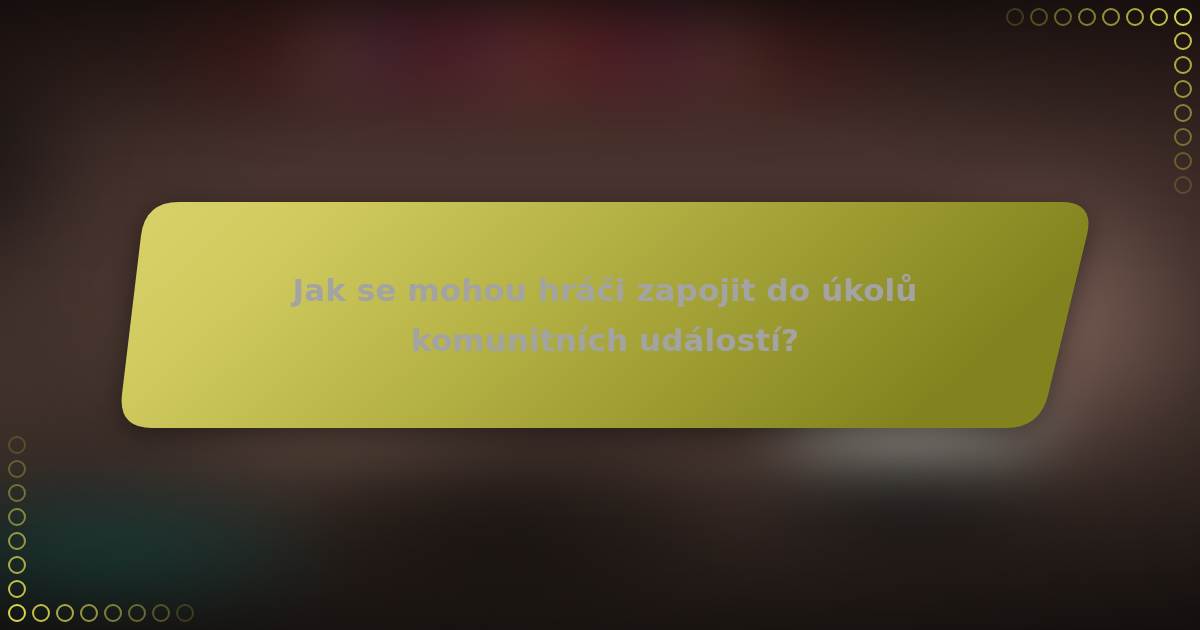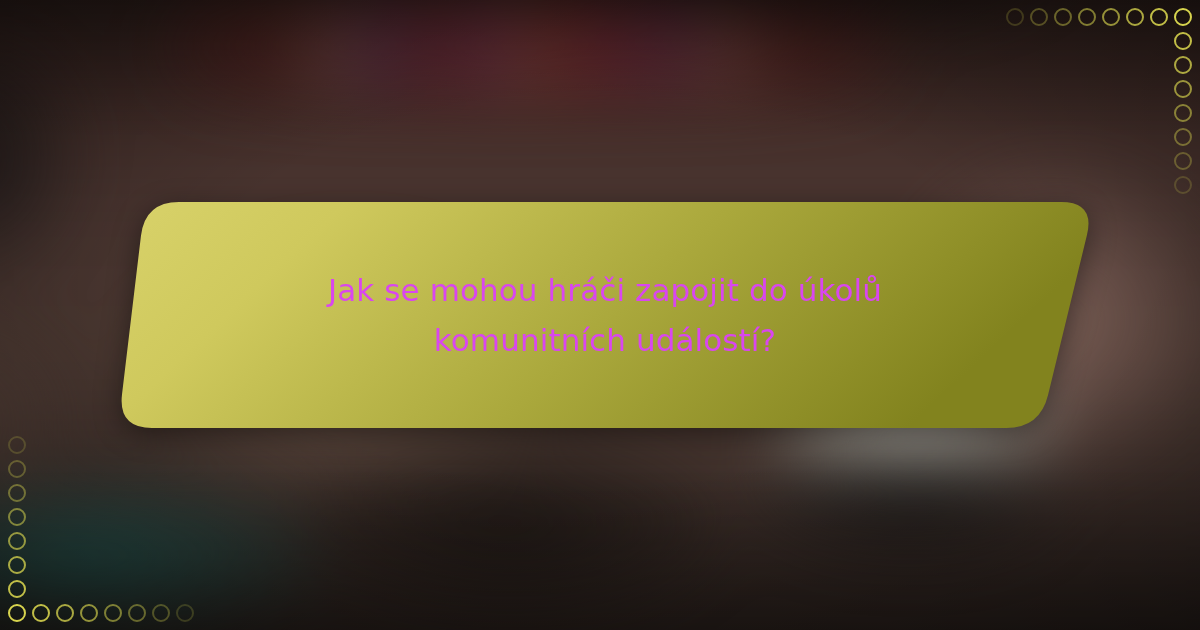--- a/index.html
+++ b/index.html
@@ -158,24 +158,24 @@
     width: 1010px;
     height: 250px;
     display: flex;
     flex-direction: column;
     align-items: center;
     justify-content: center;
   }
   .card-text {
     width: 660px;
     text-align: center;
-    color: #d946ef;
+    color: #a3a3a3;
     font-size: 31px;
     line-height: 1.62;
-    font-weight: 400;
+    font-weight: 700;
     letter-spacing: 0.1px;
     font-family: "DejaVu Sans", sans-serif;
     white-space: pre-line;
   }
 </style>
 </head>
 <body>
 
 <div id="stage">
 

